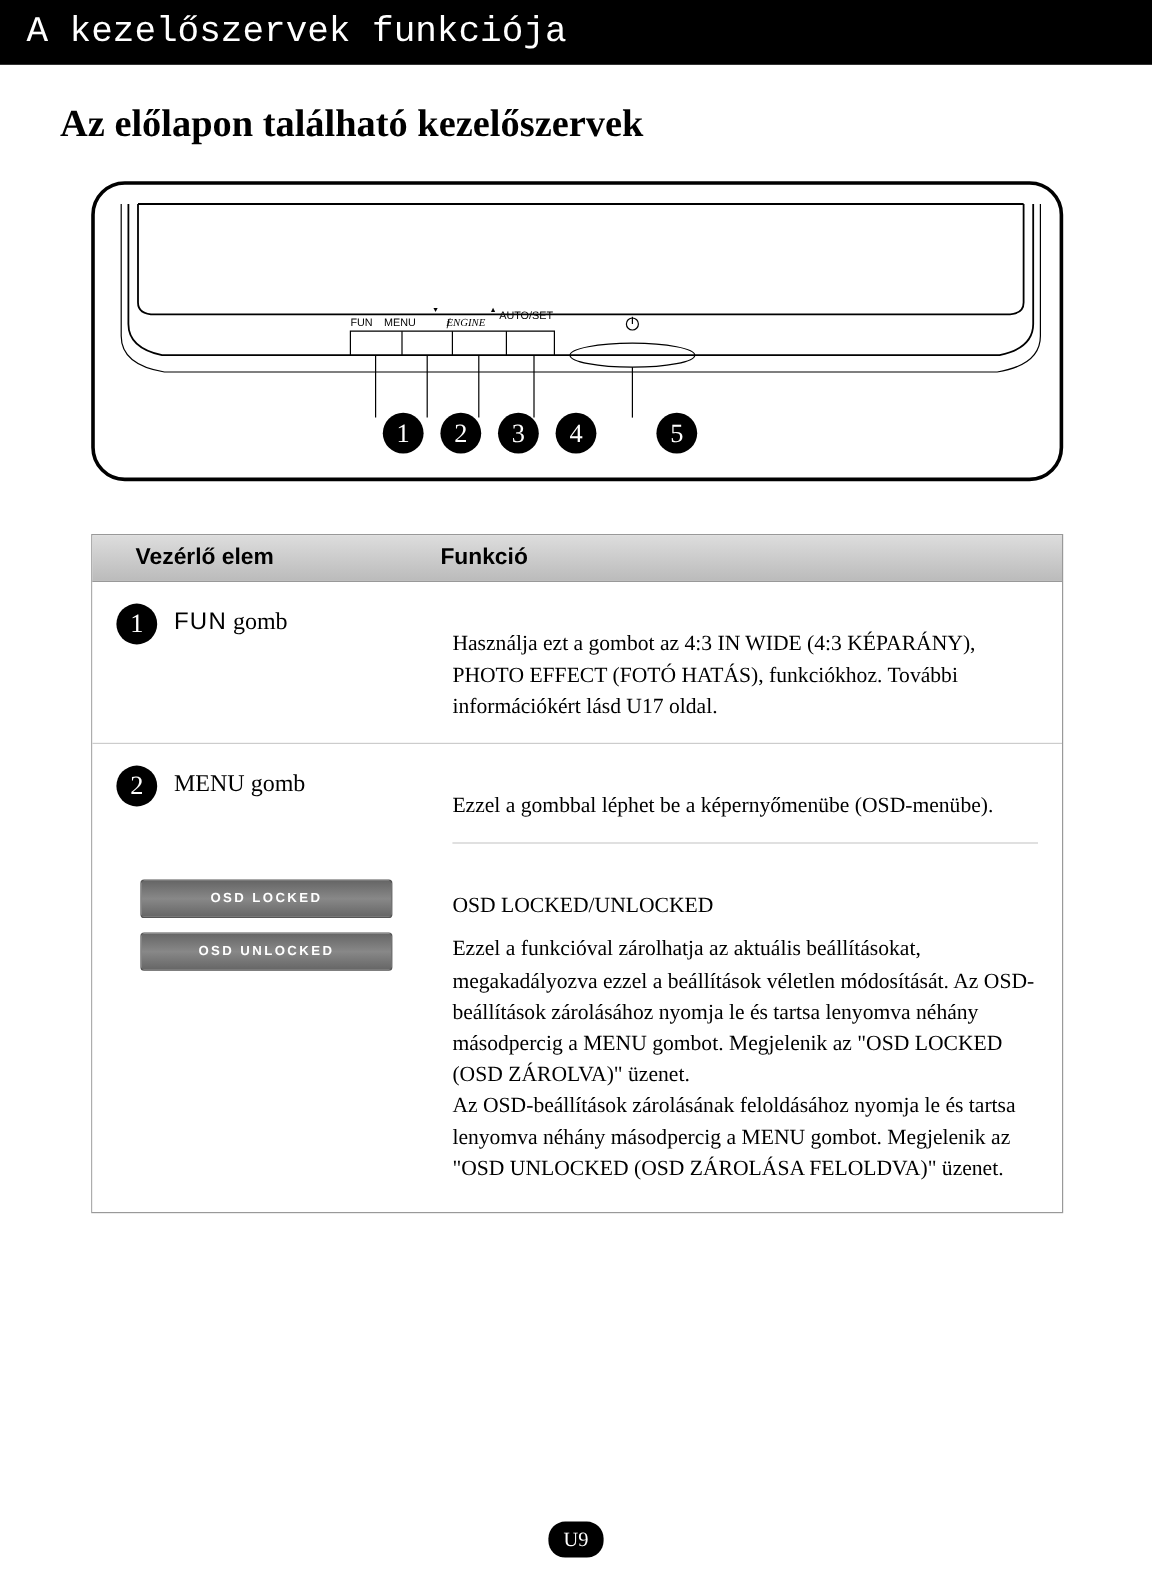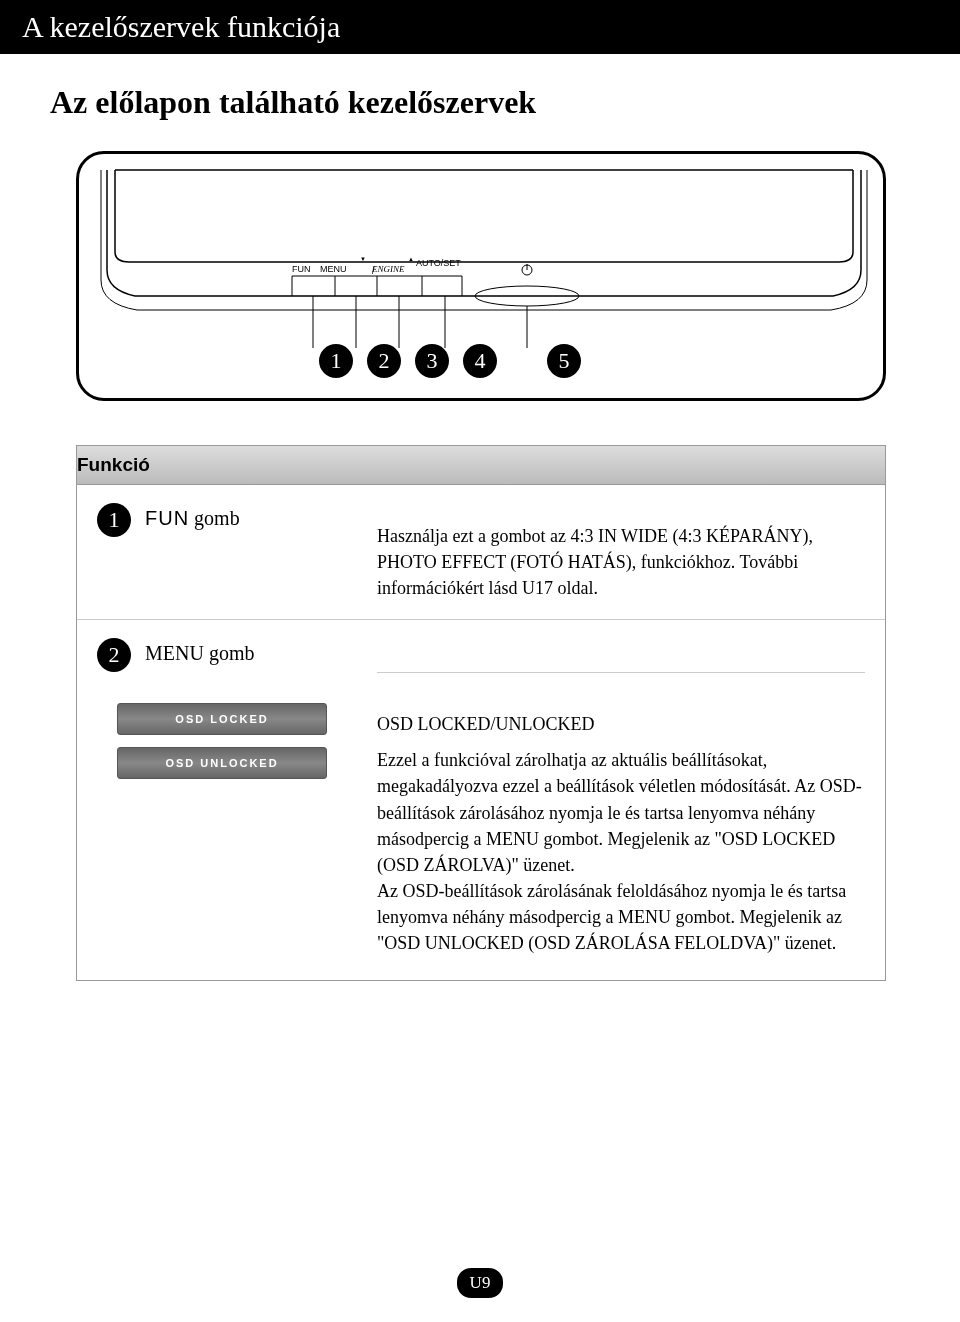--- a/index.html
+++ b/index.html
@@ -8,21 +8,21 @@
     height: 1322px;
     background: #fff;
     font-family: Georgia, 'Times New Roman', serif;
     position: relative;
   }
   .header-bar {
     background: #000;
     color: #fff;
     padding: 10px 22px;
     font-size: 30px;
-    font-family: Liberation Serif, serif;
+    font-family: Liberation Mono, monospace;
   }
   .subtitle {
     font-family: Georgia, serif;
     font-weight: bold;
     font-size: 32px;
     margin: 30px 0 30px 50px;
   }
   .monitor-box {
     width: 810px;
     height: 250px;
@@ -211,38 +211,40 @@
     <div class="num-circle">1</div>
     <div class="num-circle">2</div>
     <div class="num-circle">3</div>
     <div class="num-circle">4</div>
     <div class="num-circle" style="margin-left:36px;">5</div>
   </div>
 </div>
 
 <div class="table-wrap">
   <div class="table-header">
+    <div class="th1">Vezérlő elem</div>
     <div class="th2">Funkció</div>
   </div>
   <div class="table-body">
     <div class="row">
       <div class="cell-left">
         <div class="row-no">1</div>
         <div class="ctrl-name">
           <span class="fun-word">FUN</span><span> gomb</span>
         </div>
       </div>
       <div class="cell-right">Használja ezt a gombot az 4:3 IN WIDE (4:3 KÉPARÁNY), PHOTO EFFECT (FOTÓ HATÁS), funkciókhoz. További információkért lásd U17 oldal.</div>
     </div>
 
     <div class="row" style="flex-wrap:wrap; padding-bottom:0;">
       <div class="cell-left">
         <div class="row-no">2</div>
         <div class="ctrl-name">MENU gomb</div>
       </div>
+      <div class="cell-right" style="padding-bottom:18px;">Ezzel a gombbal léphet be a képernyőmenübe (OSD-menübe).</div>
 
       <div style="width:100%; display:flex;">
         <div style="width:280px;"></div>
         <div style="flex:1; border-top:1px solid #ccc;"></div>
       </div>
 
       <div style="width:100%; display:flex; padding:18px 0 24px 0;">
         <div class="cell-left-col">
           <div class="osd-badge">OSD LOCKED</div>
           <div class="osd-badge">OSD UNLOCKED</div>

